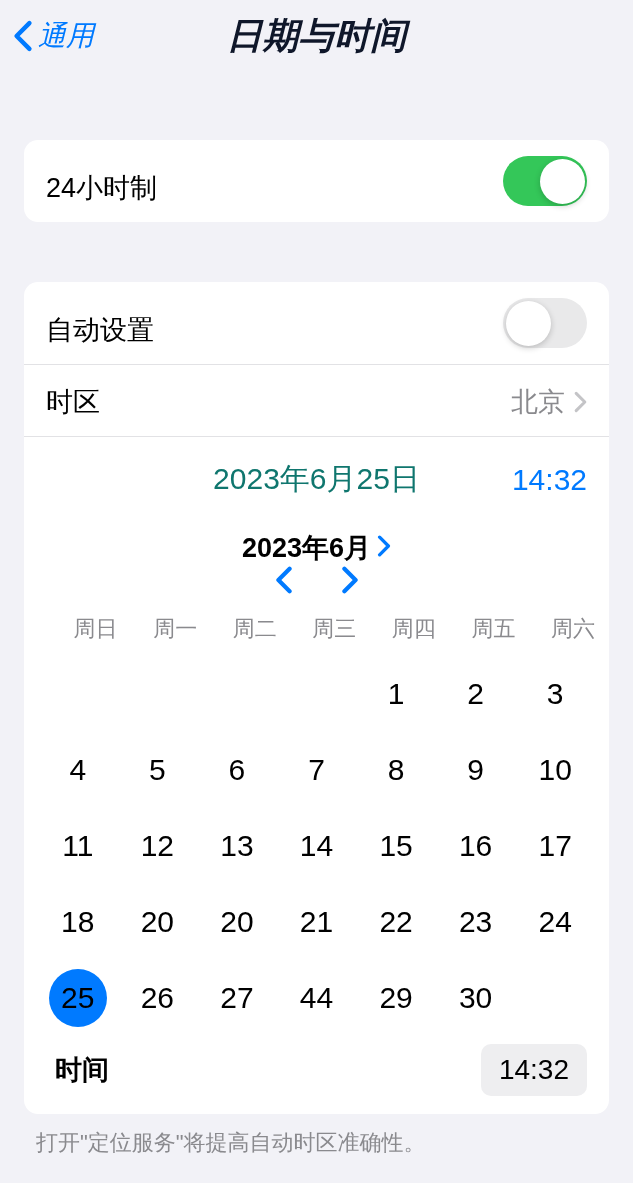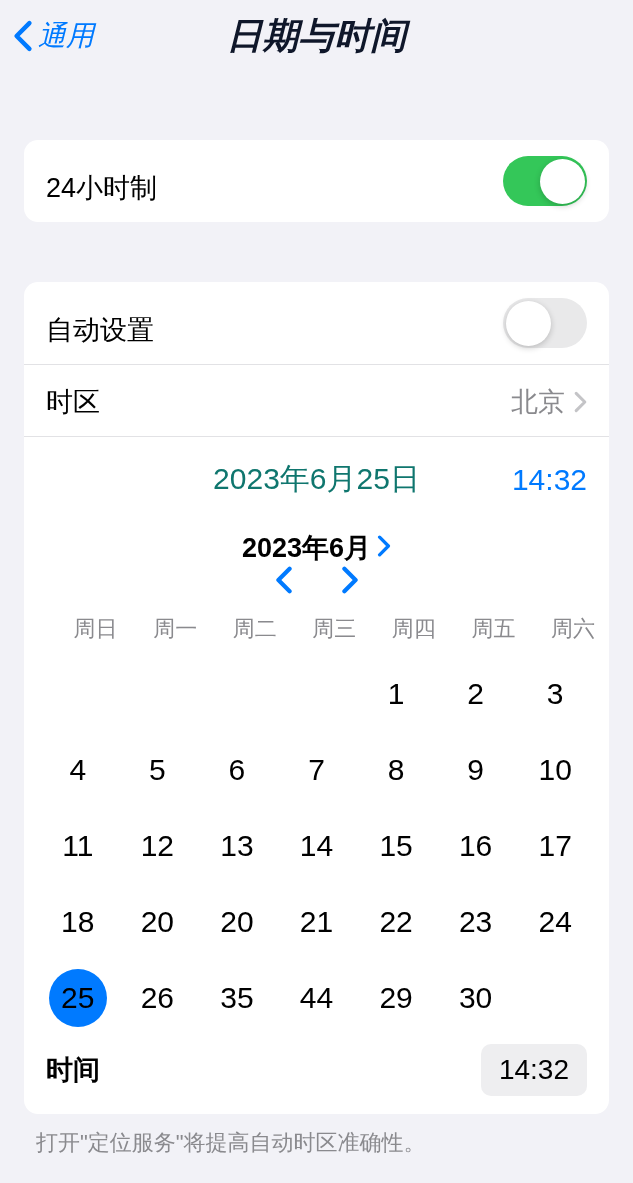--- a/index.html
+++ b/index.html
@@ -210,20 +210,21 @@
     .time-row {
       display: flex;
       align-items: center;
       padding: 8px 22px 18px 22px;
     }
     .time-label {
       flex: 1;
       font-size: 27px;
       font-weight: 600;
       color: #000;
+      margin-left: 9px;
     }
     .time-value {
       background: #eeeef0;
       border-radius: 10px;
       padding: 10px 18px;
       font-size: 28px;
       color: #000;
       cursor: pointer;
     }
     .footer-hint {
@@ -387,21 +388,21 @@
       <div class="day-cell">
         <div class="day-num">24</div>
       </div>
       <div class="day-cell selected">
         <div class="day-num">25</div>
       </div>
       <div class="day-cell">
         <div class="day-num">26</div>
       </div>
       <div class="day-cell">
-        <div class="day-num">35</div>
+        <div class="day-num">27</div>
       </div>
       <div class="day-cell">
         <div class="day-num">44</div>
       </div>
       <div class="day-cell">
         <div class="day-num">29</div>
       </div>
       <div class="day-cell">
         <div class="day-num">30</div>
       </div>

